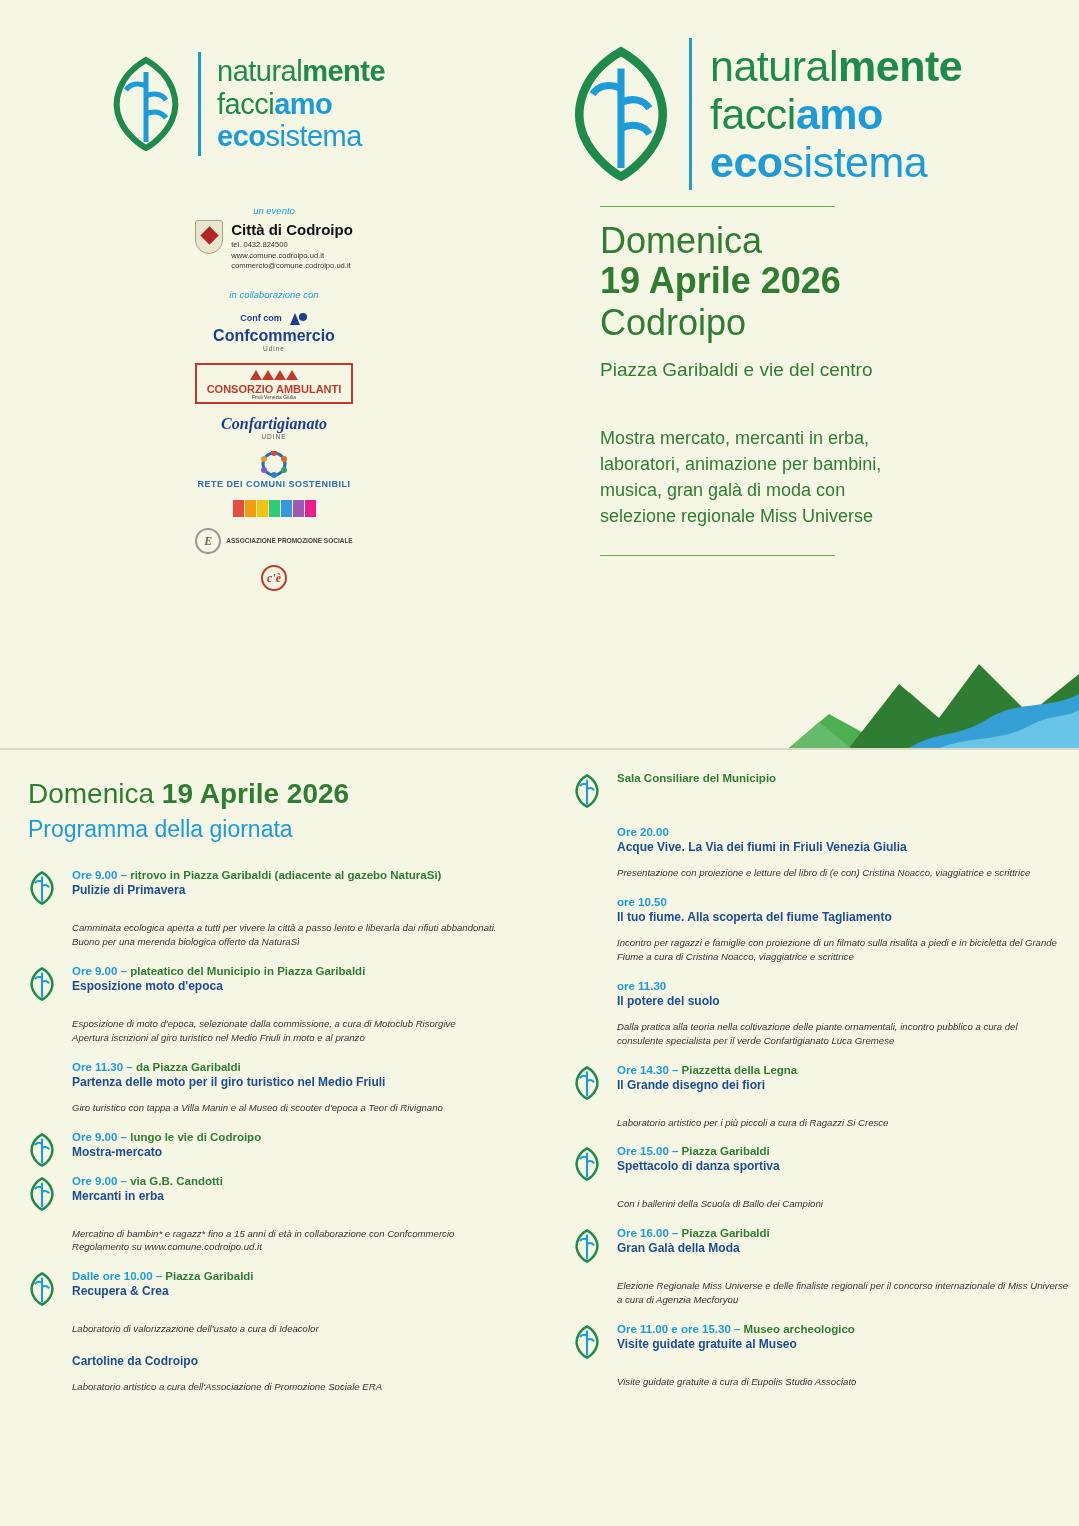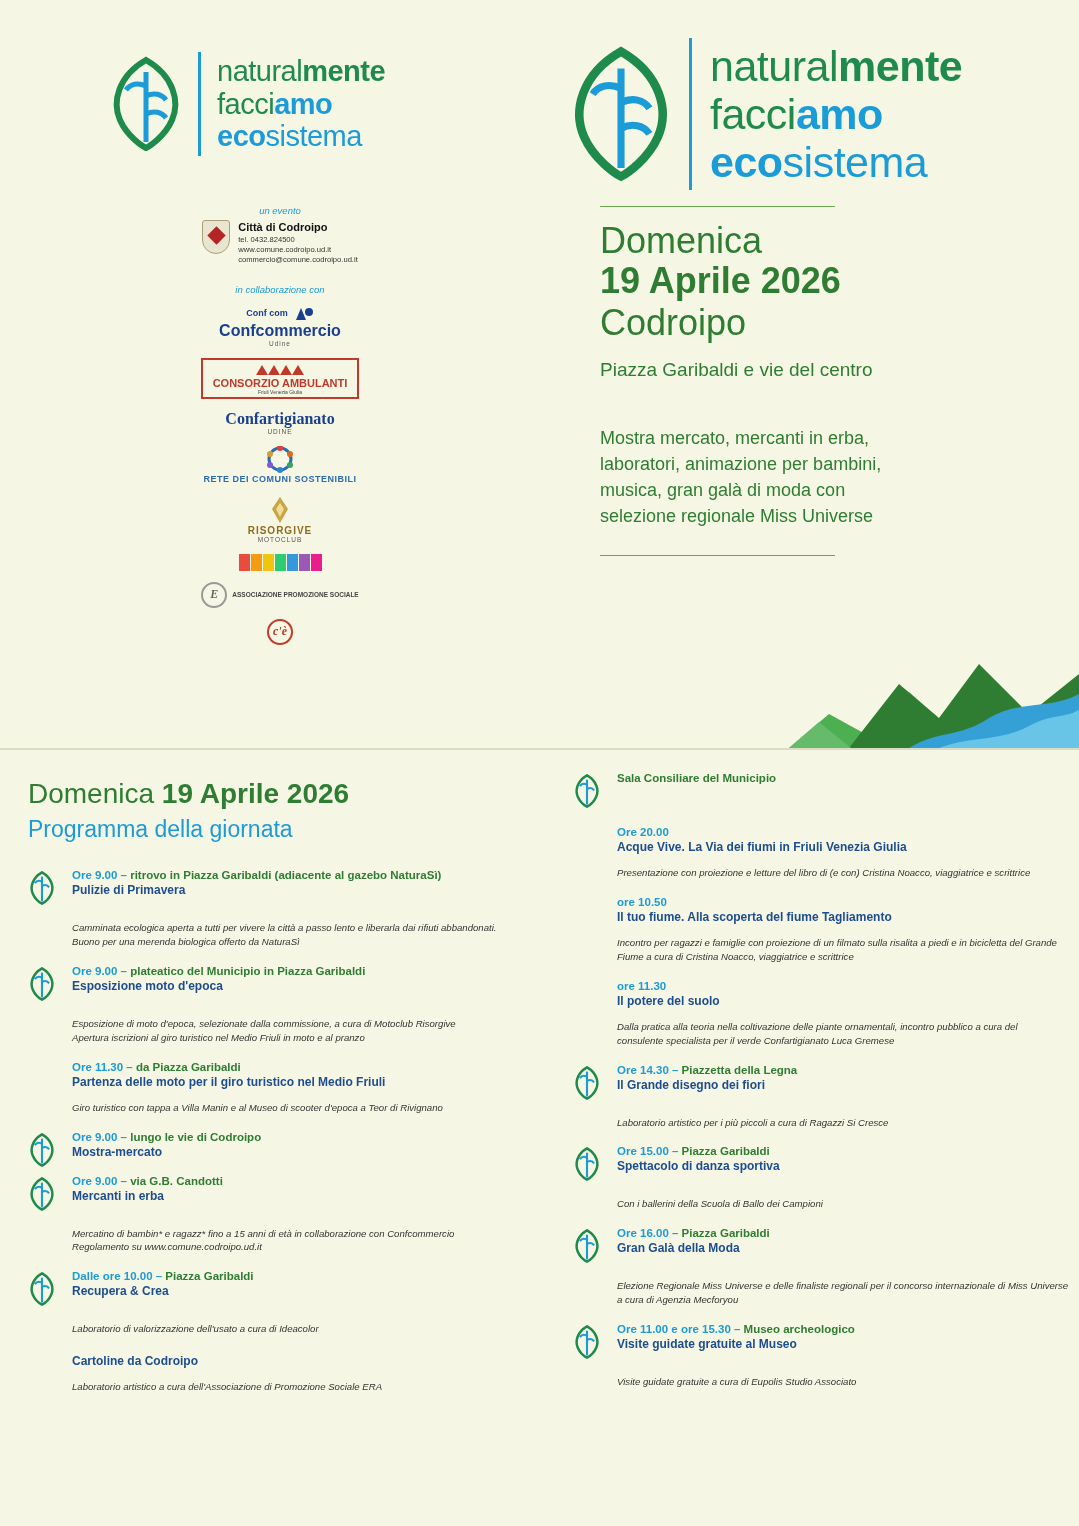--- a/index.html
+++ b/index.html
@@ -31,52 +31,52 @@
   .logo-small .logo-text { font-size: 29px; }
   .logo-small .logo-divider { height: 104px; margin-right: 2px; }
 
   .logo-big { position: absolute; left: 567px; top: 38px; }
   .logo-big .logo-text { font-size: 43px; }
   .logo-big .logo-divider { height: 152px; margin-right: 4px; }
 
   
   .sponsors {
     position: absolute;
-    left: 160px;
+    left: 154px;
     top: 205px;
     width: 240px;
     text-align: center;
   }
   .sp-cap {
     font-size: 9.5px; color: #1b9bd8; font-style: italic; margin-bottom: 4px;
   }
   .sp-city { display: flex; align-items: flex-start; justify-content: center; gap: 8px; margin-bottom: 18px;}
   .sp-city-txt { text-align: left; font-size: 7.6px; color: #333; line-height: 1.35; }
-  .sp-city-txt .nm { font-weight: bold; font-size: 11px; color: #111; display:block; }
+  .sp-city-txt .nm { font-weight: bold; font-size: 15px; color: #111; display:block; }
   .crest {
     width: 28px; height: 34px; background: #e9e6d0; border: 1px solid #a9a07a;
     border-radius: 3px 3px 14px 14px; position: relative; flex: none;
   }
   .crest:after {
     content: ""; position: absolute; left: 7px; top: 8px; width: 13px; height: 13px;
     background: #b32424; transform: rotate(45deg);
   }
   .sp-item { margin: 11px 0; display: flex; flex-direction: column; align-items: center; }
 
   .sp-conf { display:flex; align-items:center; gap:6px; }
   .sp-confcom { font-size: 9px; font-weight: bold; color: #1a3f8f; line-height: 1.05; }
   .sp-confcommercio { font-size: 16px; font-weight: bold; color: #1a3f8f; }
   .sp-sub { font-size: 6.5px; color: #555; letter-spacing: 1px; }
 
   .sp-consorzio {
     border: 2px solid #c0392b; color: #c0392b; font-weight: bold; font-size: 11px;
     padding: 3px 10px 2px; line-height: 1.05; 
   }
   .sp-consorzio .tiny { font-size: 5px; color: #444; font-weight: normal; display:block; }
-  .sp-confart { font-family: "Liberation Serif", serif; font-weight: bold; font-size: 16px; color: #1a3f8f; }
+  .sp-confart { font-family: "Liberation Serif", serif; font-style: italic; font-weight: bold; font-size: 16px; color: #1a3f8f; }
   .sp-ret { font-size: 9px; font-weight: bold; color: #2b6cb0; letter-spacing: .5px; }
   .sp-risorgive { font-size: 10px; font-weight: bold; color: #8c6d1f; letter-spacing: 1px; }
   .sp-era { display: flex; align-items: center; gap: 5px; }
   .sp-era-txt { font-size: 6.5px; font-weight: bold; color: #444; text-align: left; line-height: 1.2; }
   .circle-logo {
     width: 26px; height: 26px; border-radius: 50%; border: 2px solid #c0392b;
     display: flex; align-items: center; justify-content: center;
     font-family: "Liberation Serif", serif; font-style: italic; font-weight: bold;
     color: #c0392b; font-size: 12px;
   }
@@ -201,28 +201,20 @@
         <circle cx="22" cy="2" r="3" fill="#e53e3e"></circle>
           <circle cx="32" cy="8" r="3" fill="#dd6b20"></circle>
         <circle cx="32" cy="19" r="3" fill="#38a169"></circle>
           <circle cx="22" cy="24" r="3" fill="#3182ce"></circle>
         <circle cx="12" cy="19" r="3" fill="#805ad5"></circle>
           <circle cx="12" cy="8" r="3" fill="#d69e2e"></circle>
       </svg>
       <div class="sp-ret">RETE DEI COMUNI SOSTENIBILI</div>
     </div>
 
-    <div class="sp-item">
-      <svg width="34" height="30" viewBox="0 0 34 30">
-        <path d="M17 2 L25 14 L17 28 L9 14 Z" fill="#c8a646"></path>
-        <path d="M17 8 L21 14 L17 22 L13 14 Z" fill="#f0dd9a"></path>
-      </svg>
-      <div class="sp-risorgive">RISORGIVE</div>
-      <div class="sp-sub">MOTOCLUB</div>
-    </div>
 
     <div class="sp-item">
       <div class="rainbow">
         <i style="background:#e74c3c"></i>
           <i style="background:#f39c12"></i>
           <i style="background:#f1c40f"></i>
         <i style="background:#2ecc71"></i>
           <i style="background:#3498db"></i>
           <i style="background:#9b59b6"></i>
         <i style="background:#e91e8c"></i>

